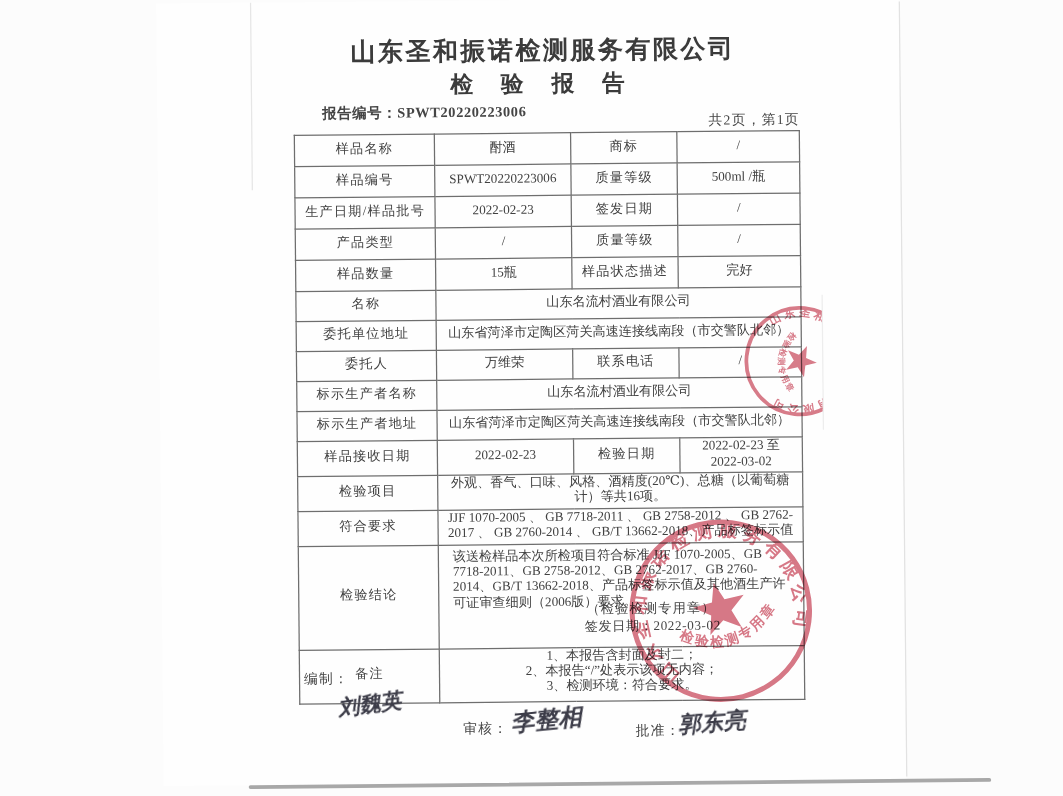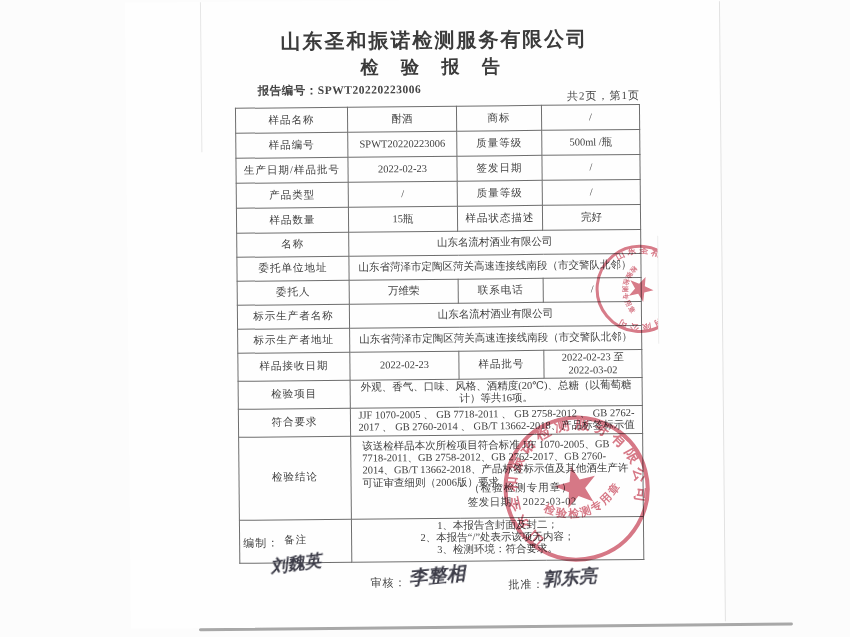--- a/index.html
+++ b/index.html
@@ -146,21 +146,21 @@
         <td class="lbl">标示生产者名称</td>
         <td colspan="3">山东名流村酒业有限公司</td>
       </tr>
       <tr style="height:24px">
         <td class="lbl">标示生产者地址</td>
         <td colspan="3">山东省菏泽市定陶区菏关高速连接线南段（市交警队北邻）</td>
       </tr>
       <tr style="height:28px">
         <td class="lbl">样品接收日期</td>
         <td>2022-02-23</td>
-        <td class="lbl">样品批号</td>
+        <td class="lbl">检验日期</td>
         <td>
           <span class="two-line">2022-02-23 至</span>
           <span class="two-line">2022-03-02</span>
         </td>
       </tr>
       <tr style="height:25px">
         <td class="lbl">检验项目</td>
         <td colspan="3" class="left">外观、香气、口味、风格、酒精度(20℃)、总糖（以葡萄糖计）等共16项。</td>
       </tr>
       <tr style="height:27px">

